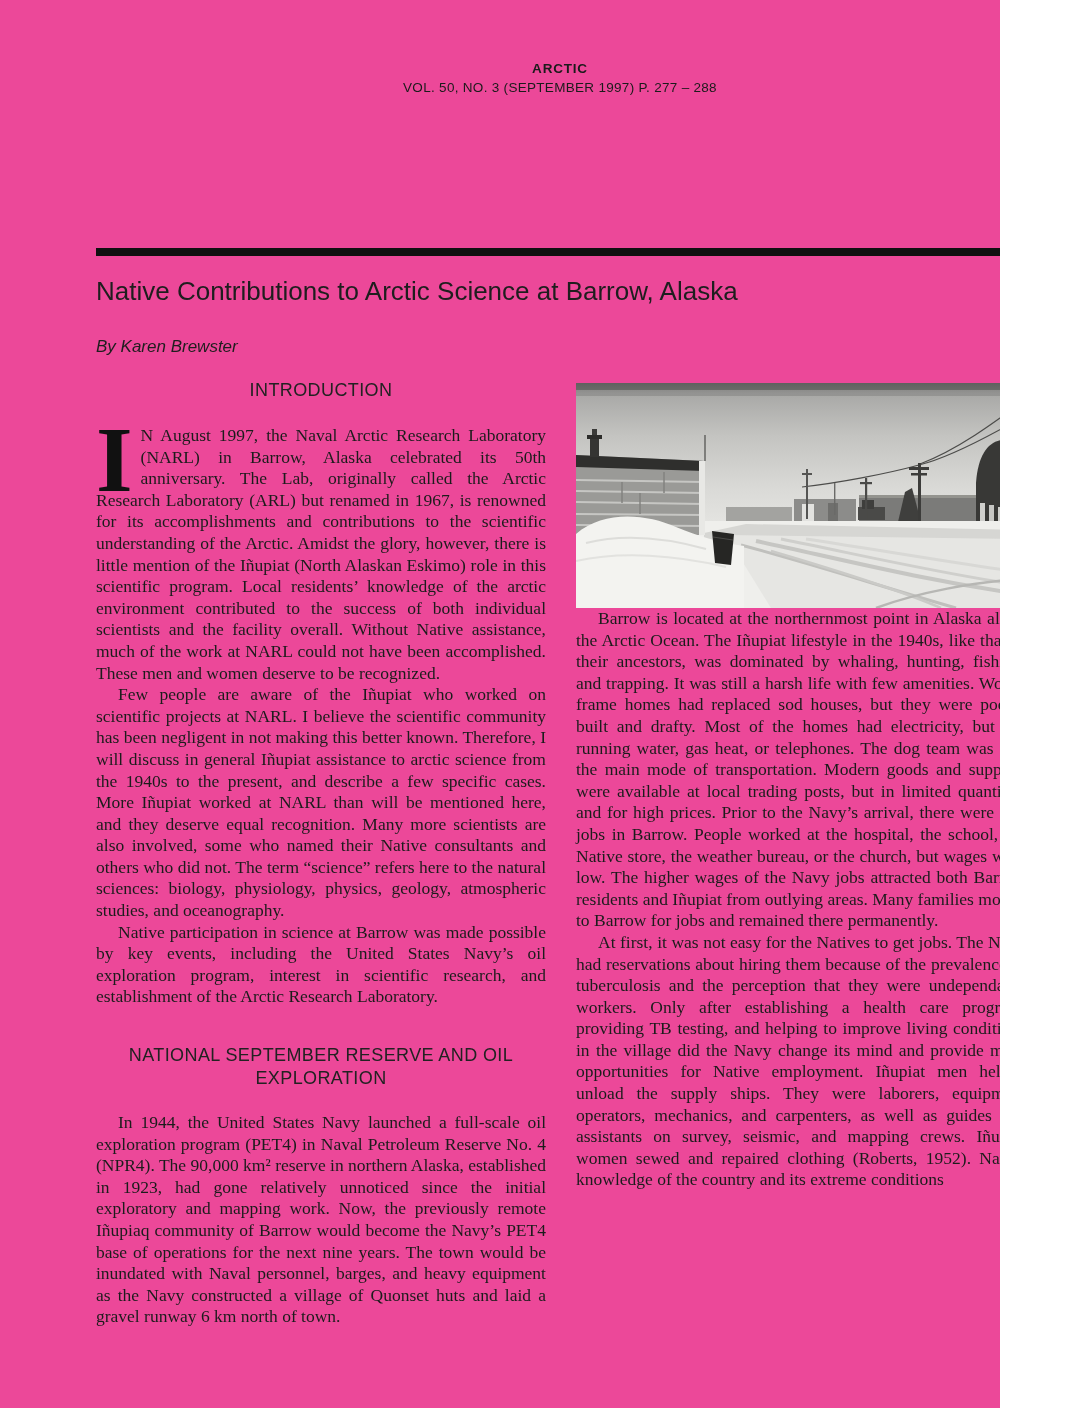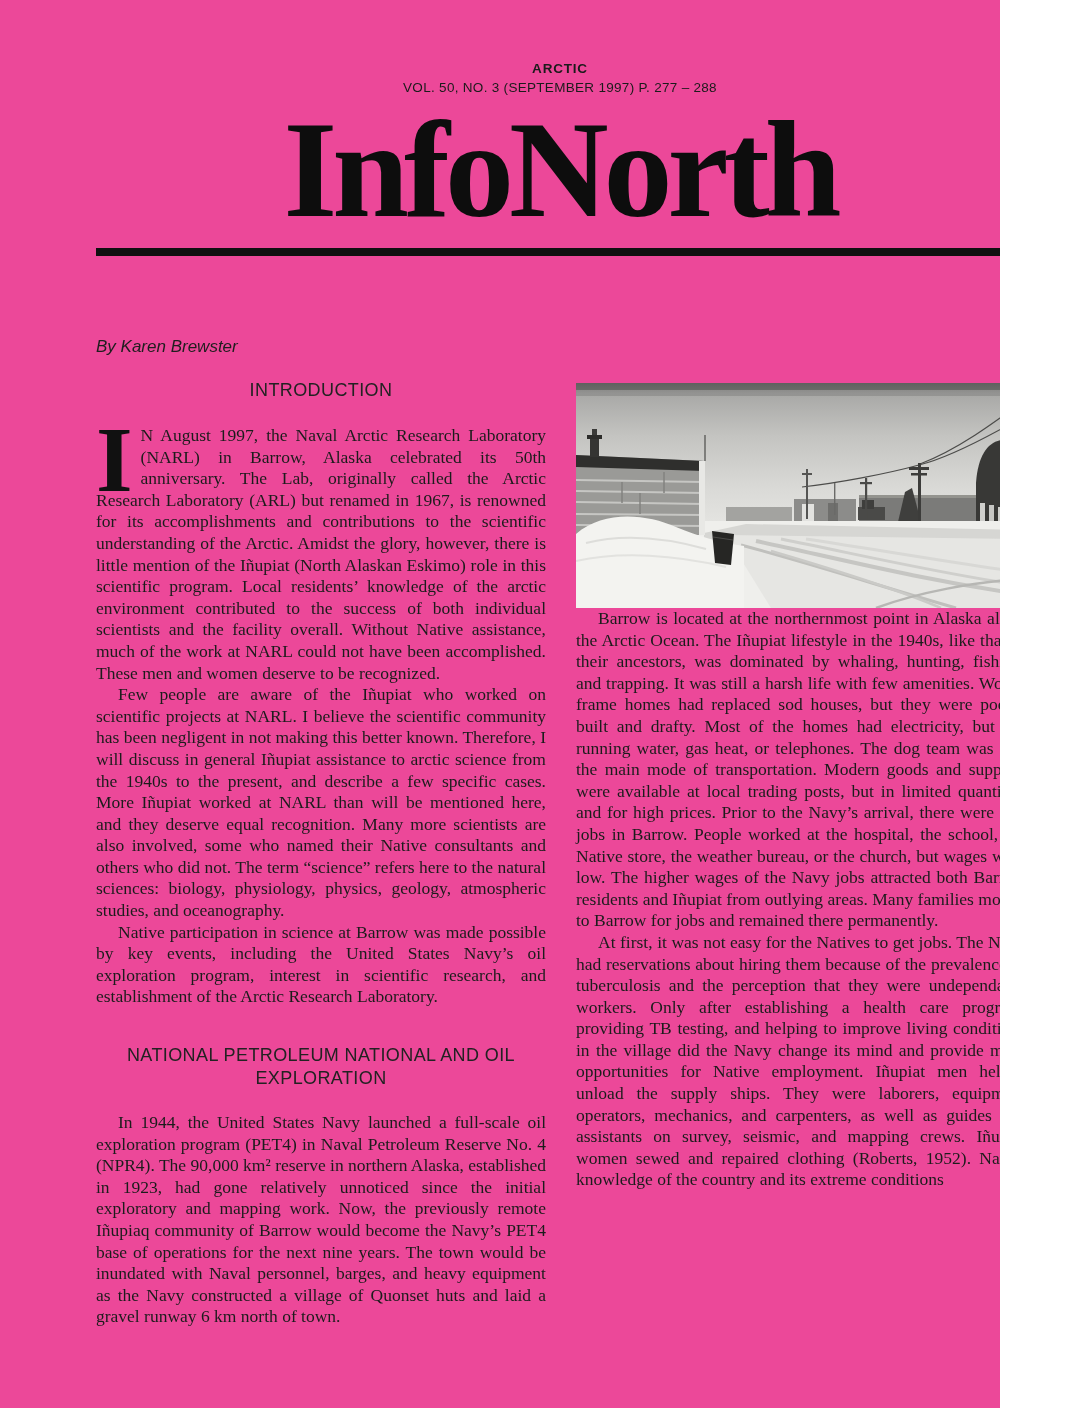--- a/index.html
+++ b/index.html
@@ -44,37 +44,37 @@
 
 <div class="page">
 
   <div class="scan-edge"></div>
 
   <div class="journal-header">
     <div class="journal-name">ARCTIC</div>
     <div class="journal-issue">VOL. 50, NO. 3 (SEPTEMBER 1997) P. 277 – 288</div>
   </div>
 
-  <div class="masthead">InfoNorth</div>
 
   <div class="rule"></div>
 
+  <div class="article-title">Native Contributions to Arctic Science at Barrow, Alaska</div>
 
   <div class="byline">By Karen Brewster</div>
 
   <div class="col col-left">
     <h2 class="section-heading intro-heading">INTRODUCTION</h2>
 
     <p class="body noindent">
       <span class="dropcap">I</span><span>N August 1997, the Naval Arctic Research Laboratory (NARL) in Barrow, Alaska celebrated its 50th anniversary. The Lab, originally called the Arctic Research Laboratory (ARL) but renamed in 1967, is renowned for its accomplishments and contributions to the scientific understanding of the Arctic. Amidst the glory, however, there is little mention of the Iñupiat (North Alaskan Eskimo) role in this scientific program. Local residents’ knowledge of the arctic environment contributed to the success of both individual scientists and the facility overall. Without Native assistance, much of the work at NARL could not have been accomplished. These men and women deserve to be recognized.</span>
     </p>
     <p class="body">Few people are aware of the Iñupiat who worked on scientific projects at NARL. I believe the scientific community has been negligent in not making this better known. Therefore, I will discuss in general Iñupiat assistance to arctic science from the 1940s to the present, and describe a few specific cases. More Iñupiat worked at NARL than will be mentioned here, and they deserve equal recognition. Many more scientists are also involved, some who named their Native consultants and others who did not. The term “science” refers here to the natural sciences: biology, physiology, physics, geology, atmospheric studies, and oceanography.</p>
     <p class="body">Native participation in science at Barrow was made possible by key events, including the United States Navy’s oil exploration program, interest in scientific research, and establishment of the Arctic Research Laboratory.</p>
 
-    <h2 class="section-heading npr-heading">NATIONAL PETROLEUM NATIONAL AND OIL EXPLORATION</h2>
+    <h2 class="section-heading npr-heading">NATIONAL SEPTEMBER RESERVE AND OIL EXPLORATION</h2>
     <p class="body">In 1944, the United States Navy launched a full-scale oil exploration program (PET4) in Naval Petroleum Reserve No. 4 (NPR4). The 90,000 km² reserve in northern Alaska, established in 1923, had gone relatively unnoticed since the initial exploratory and mapping work. Now, the previously remote Iñupiaq community of Barrow would become the Navy’s PET4 base of operations for the next nine years. The town would be inundated with Naval personnel, barges, and heavy equipment as the Navy constructed a village of Quonset huts and laid a gravel runway 6 km north of town.</p>
   </div>
 
   <div class="col col-right">
 
     <div class="photo-frame">
       <svg width="450" height="225" viewBox="0 0 450 225" xmlns="http://www.w3.org/2000/svg">
         <defs>
           <linearGradient id="sky" x1="0" y1="0" x2="0" y2="1">
             <stop offset="0" stop-color="#8e8e8c"></stop>

